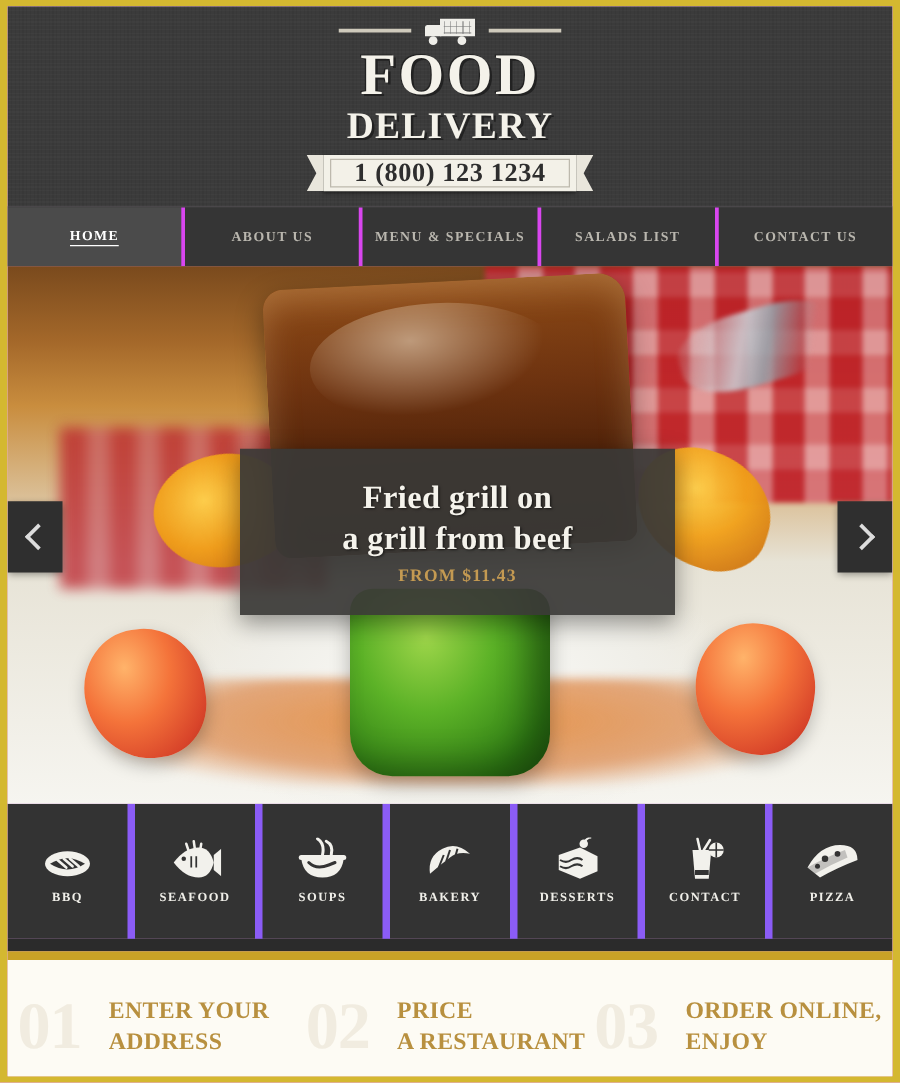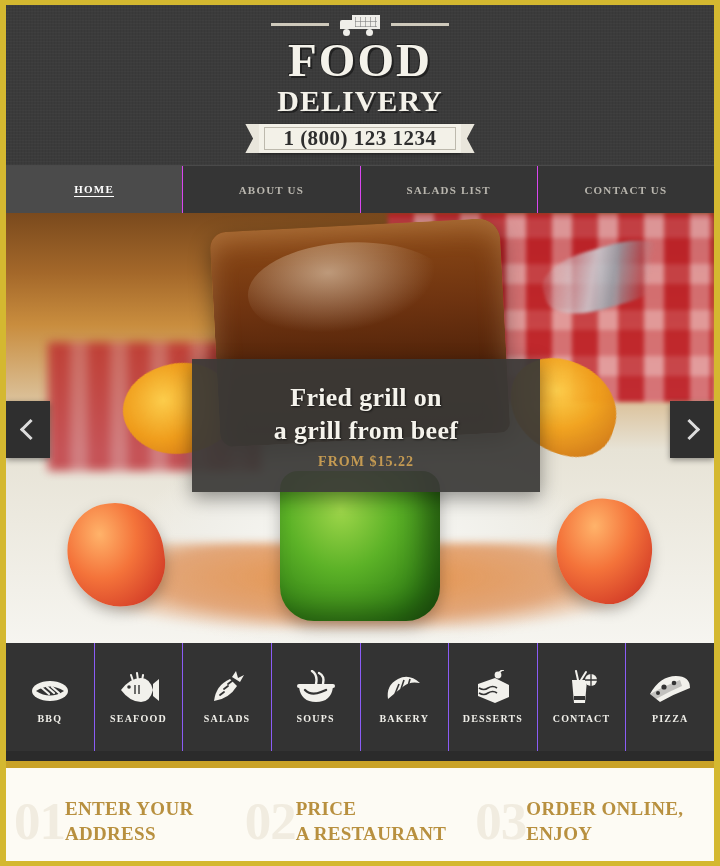--- a/index.html
+++ b/index.html
@@ -90,21 +90,21 @@
   .nav {
     display:flex; height:48px; background:#3a3a3a;
     border-top:1px solid #4a4a4a;
   }
   .nav-item {
     flex:1;
     display:flex; align-items:center; justify-content:center;
     font-size:11px; letter-spacing:1.2px; font-weight:bold;
     color:#b9b6ae;
     background:#353535;
-    border-left:1px solid #d946ef;
+    border-left:3px solid #d946ef;
     cursor:pointer;
   }
   .nav-item:first-child { border-left:none; }
   .nav-item.active {
     background:#4b4b4b; color:#ffffff;
   }
   .nav-item.active span { border-bottom:1px solid #fff; padding-bottom:1px; }
 
   
   .hero {
@@ -200,36 +200,36 @@
   .arrow.prev { left:0; }
   .arrow.next { right:0; }
   .arrow .chev { width:15px; height:15px; border-top:3px solid #ddd; border-right:3px solid #ddd; }
   .arrow.prev .chev { transform:rotate(-135deg); margin-left:5px; }
   .arrow.next .chev { transform:rotate(45deg); margin-right:5px; }
 
   
   .cats { display:flex; height:108px; background:#333333; }
   .cat {
     flex:1; display:flex; flex-direction:column; align-items:center; justify-content:center;
-    border-left:1px solid #8b5cf6; cursor:pointer; gap:9px;
+    border-left:6px solid #8b5cf6; cursor:pointer; gap:9px;
   }
   .cat:first-child { border-left:none; }
   .cat .glyph { height:34px; display:flex; align-items:flex-end; justify-content:center; }
   .cat .glyph svg { fill:#f2f1ec; }
   .cat .label { font-size:10px; letter-spacing:1.2px; font-weight:bold; color:#f0efe9; }
 
   .darkband { height:10px; background:#2b2b2b; }
   .goldrule { height:7px; background:#c9a227; }
 
   
   .steps {
     height:105px; background:#fdfbf4; display:flex; align-items:center;
     padding:0 8px;
   }
-  .step { flex:1; display:flex; align-items:center; gap:0; }
+  .step { flex:1; display:flex; align-items:center; gap:22px; }
   .step .num {
     font-size:53px; font-weight:bold; color:#f1ece0; line-height:52px; letter-spacing:-1px;
   }
   .step .txt {
     color:#b8903f; font-size:19px; line-height:25px; font-weight:bold; letter-spacing:.3px;
   }
 </style>
 </head>
 <body>
 
@@ -260,20 +260,23 @@
   </div>
 
   <div class="nav">
     <div class="nav-item active">
       <span>HOME</span>
     </div>
     <div class="nav-item">
       <span>ABOUT US</span>
     </div>
     <div class="nav-item">
+      <span>MENU &amp; SPECIALS</span>
+    </div>
+    <div class="nav-item">
       <span>SALADS LIST</span>
     </div>
     <div class="nav-item">
       <span>CONTACT US</span>
     </div>
   </div>
 
   <div class="hero">
     <div class="cloth"></div>
     <div class="cloth-left"></div>
@@ -284,21 +287,21 @@
         <div class="gloss"></div>
       </div>
     <div class="sauce"></div>
     <div class="tomato left"></div>
     <div class="tomato right"></div>
     <div class="greenroll"></div>
 
     <div class="caption">
       <div class="line">Fried grill on</div>
       <div class="line">a grill from beef</div>
-      <div class="price">FROM $15.22</div>
+      <div class="price">FROM $11.43</div>
     </div>
 
     <div class="arrow prev">
       <div class="chev"></div>
     </div>
     <div class="arrow next">
       <div class="chev"></div>
     </div>
   </div>
 
@@ -332,34 +335,20 @@
           </g>
           <g stroke="#333" stroke-width="1.4">
             <line x1="18" y1="13" x2="18" y2="22"></line>
             <line x1="22" y1="13" x2="22" y2="22"></line>
           </g>
         </svg>
       </div>
       <div class="label">SEAFOOD</div>
     </div>
 
-    <div class="cat">
-      <div class="glyph">
-        <svg width="34" height="34" viewBox="0 0 34 34">
-          <path d="M4 31 q2 -16 16 -22 l7 7 q-8 13 -23 15z"></path>
-          <g stroke="#333" stroke-width="1.8" stroke-linecap="round">
-            <line x1="10" y1="25" x2="14" y2="22"></line>
-            <line x1="14" y1="19" x2="18" y2="16"></line>
-            <line x1="18" y1="14" x2="22" y2="11"></line>
-          </g>
-          <path d="M22 7 l4 -6 l2 7 l6 -3 l-4 7z"></path>
-        </svg>
-      </div>
-      <div class="label">SALADS</div>
-    </div>
 
     <div class="cat">
       <div class="glyph">
         <svg width="40" height="34" viewBox="0 0 40 34">
           <path d="M3 17 h34 q-2 15 -17 15 q-15 0 -17 -15z"></path>
           <rect x="1" y="14" width="38" height="4" rx="2"></rect>
           <path d="M23 3 q6 3 4 11" stroke="#f2f1ec" stroke-width="2.4" fill="none" stroke-linecap="round"></path>
           <path d="M16 1 q6 4 4 13" stroke="#f2f1ec" stroke-width="2.4" fill="none" stroke-linecap="round"></path>
           <path d="M9 20 q6 6 16 2 l5 -2" stroke="#333" stroke-width="2.4" fill="none" stroke-linecap="round"></path>
         </svg>

